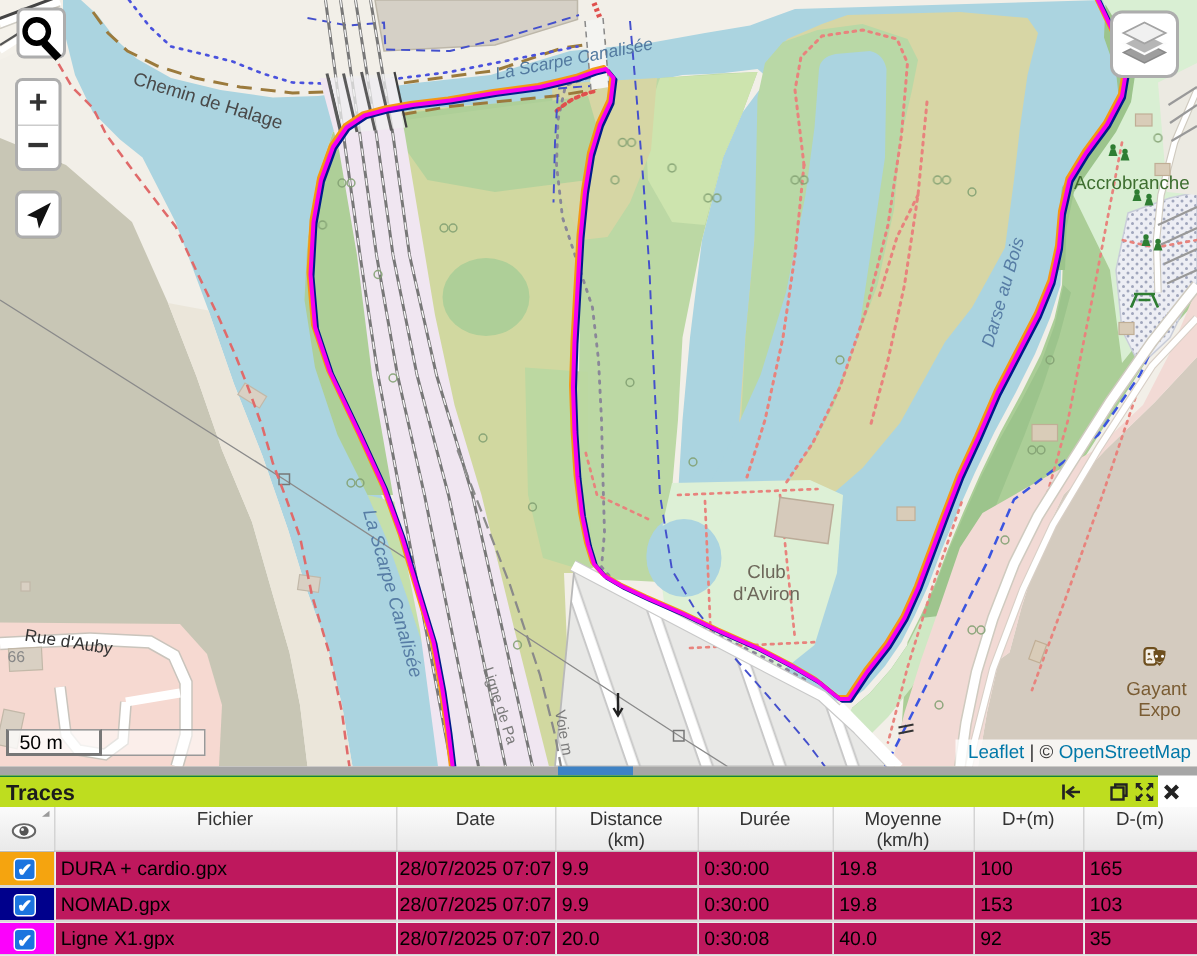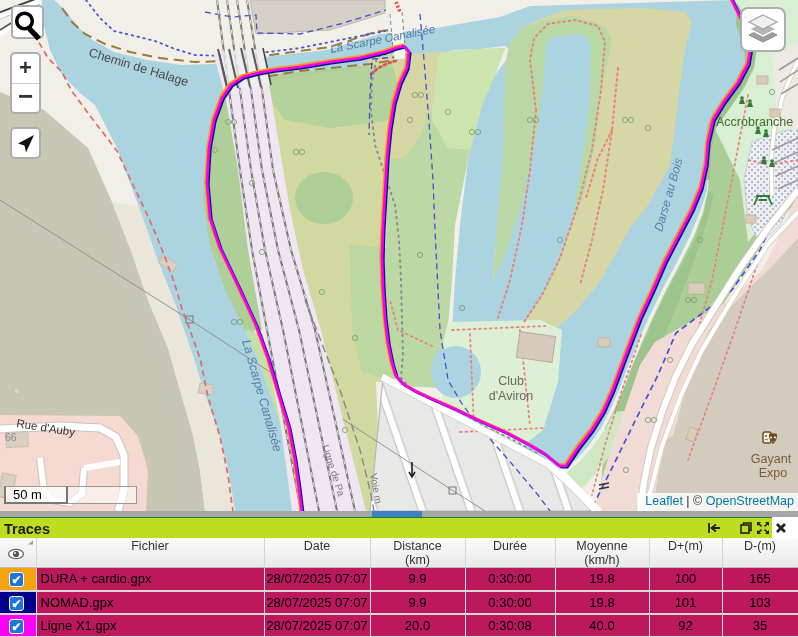--- a/index.html
+++ b/index.html
@@ -18,21 +18,21 @@
 #attrib{position:absolute;right:0;bottom:0;background:rgba(255,255,255,.78);font:12.5px/15px "Liberation Sans",sans-serif;padding:1px 4px 2px 8px;color:#333}
 #attrib a{color:#0078a8;text-decoration:none}
 #hscroll{position:relative;width:798px;height:6px;background:#a6a6a6}
 #hthumb{position:absolute;left:372px;top:0;width:50px;height:6px;background:#3e82c4}
 #tracesbar{position:relative;width:772px;height:21px;background:#bedd1f;border-top:1px solid #15803d}
 #tracesbar b{position:absolute;left:4px;top:1px;font:700 14.5px/20px "Liberation Sans",sans-serif;color:#1c1c1c}
 .tbicon{position:absolute;top:4px}
 #ttable{width:798px;border-collapse:collapse;table-layout:fixed;font:13px "Liberation Sans",sans-serif;color:#000}
 #ttable th{background:linear-gradient(#fbfbfb,#e9e9e9);font-weight:400;font-size:12.5px;color:#333;border-right:1px solid #d4d4d4;border-bottom:1px solid #bdbdbd;vertical-align:top;padding-top:1px;height:26px}
 #ttable td{background:#be185d;border-right:1px solid #e2e2e2;border-bottom:2px solid #d8d8d8;height:23px;padding:0 4px;white-space:nowrap;overflow:hidden}
-#ttable td.num{text-align:center}
+#ttable td.num{text-align:left}
 #ttable td.ctr{text-align:center;padding:0}
 td.cb{padding:0;position:relative}
 .cbx{position:absolute;left:9px;top:4px;width:15px;height:15px;background:#1b74df;border:1px solid #fff;border-radius:3px;color:#fff;font:700 12px/14px "Liberation Sans",sans-serif;text-align:center}
 </style>
 </head>
 <body>
 
 <div id="map">
 <svg id="mapsvg" width="798" height="511" viewBox="0 0 798 511">
 <defs>
@@ -527,21 +527,21 @@
 <tr>
 
 <td class="cb" style="background:#00008c">
           <div class="cbx">✔</div>
         </td>
 <td>NOMAD.gpx</td>
         <td class="ctr">28/07/2025 07:07</td>
         <td class="num">9.9</td>
         <td class="num">0:30:00</td>
         <td class="num">19.8</td>
-        <td class="num">101</td>
+        <td class="num">153</td>
         <td class="num">103</td>
 </tr>
 <tr>
 
 <td class="cb" style="background:#fb02fb">
           <div class="cbx">✔</div>
         </td>
 <td>Ligne X1.gpx</td>
         <td class="ctr">28/07/2025 07:07</td>
         <td class="num">20.0</td>

